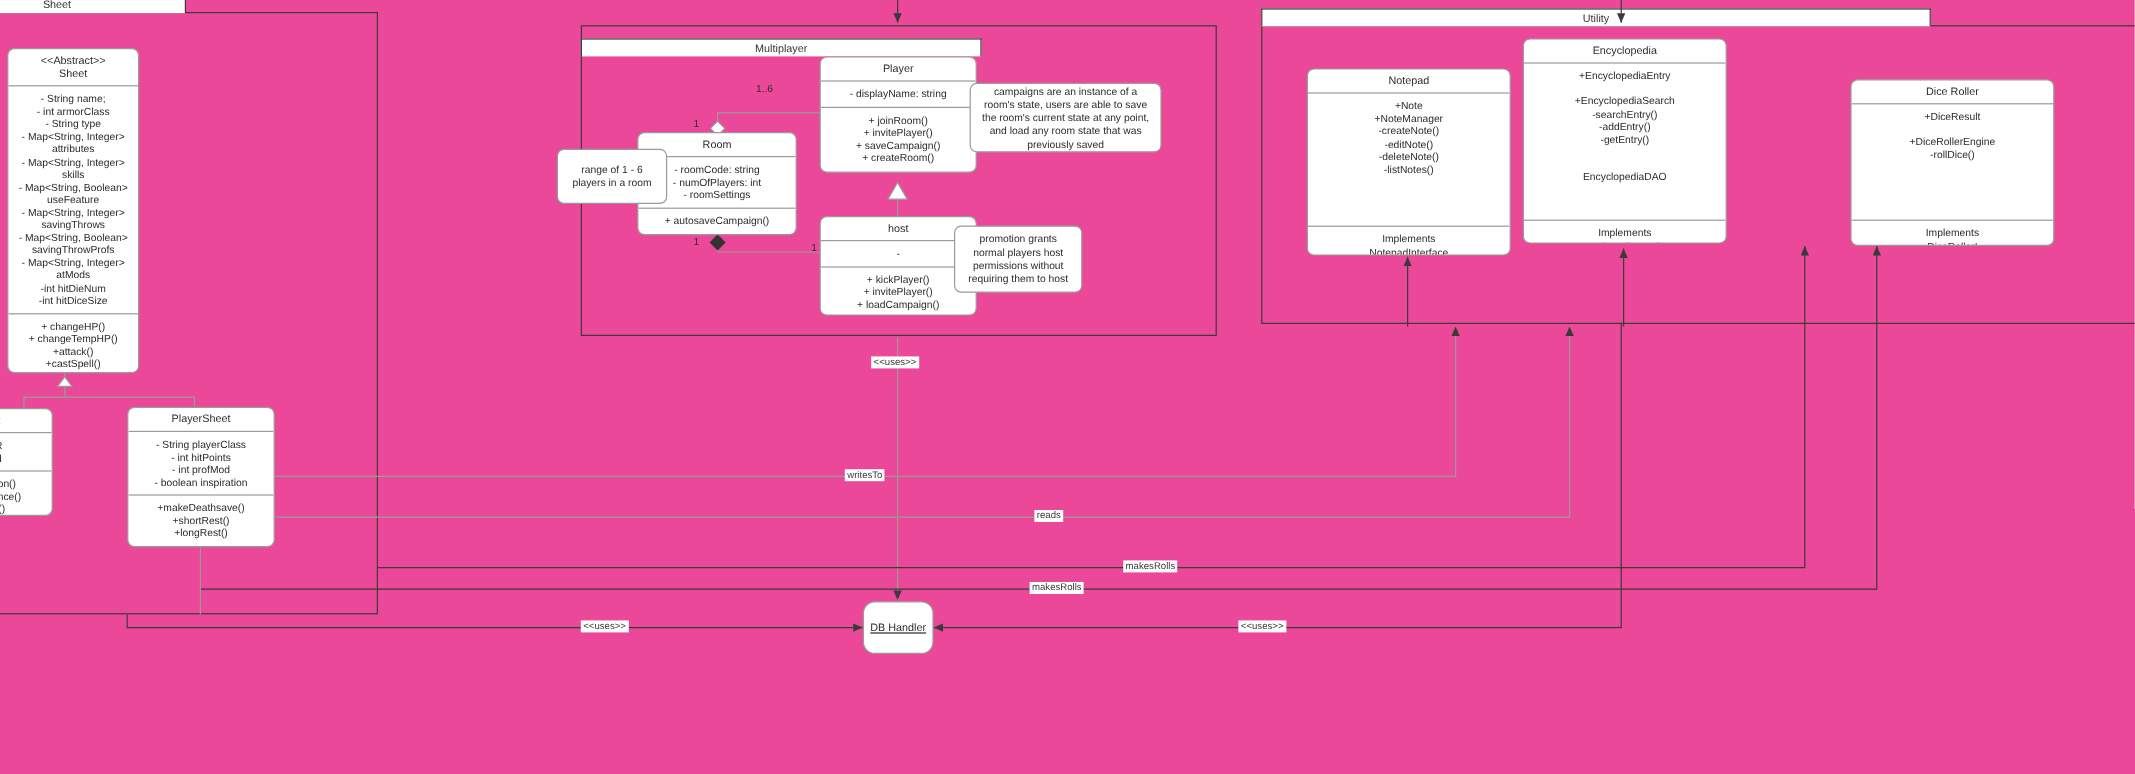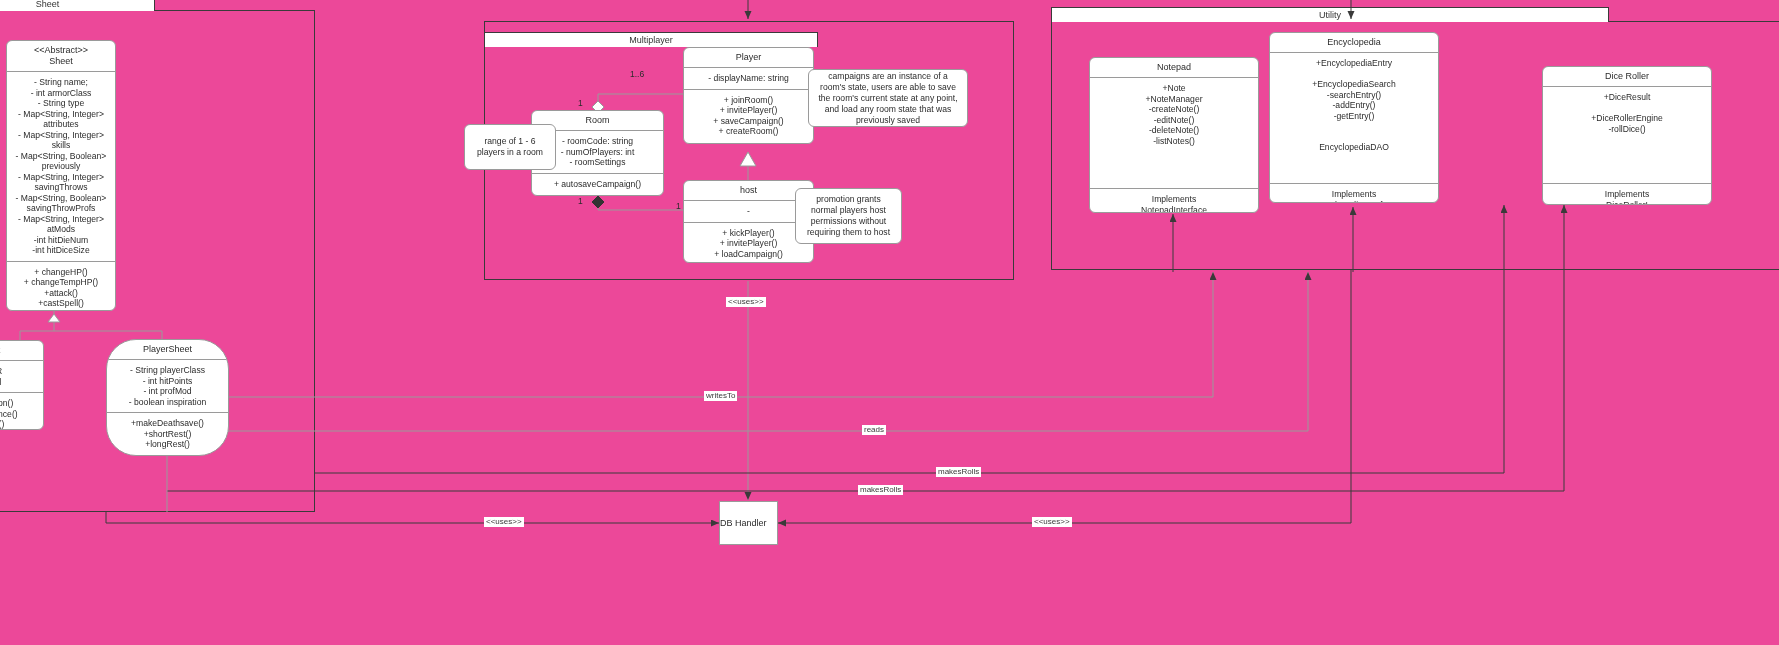--- a/index.html
+++ b/index.html
@@ -101,27 +101,28 @@
     color: #2b2b2b;
     background: transparent;
     white-space: nowrap;
     line-height: 10px;
   }
   
   .simplebox {
     position: absolute;
     background: #ffffff;
     border: 1px solid #9a9a9a;
-    border-radius: 0;
+    border-radius: 10px;
     box-sizing: border-box;
     font-size: 9px;
     color: #2b2b2b;
     display: flex;
     align-items: center;
-    justify-content: flex-start;
+    justify-content: center;
+    text-decoration: underline;
   }
 </style>
 </head>
 <body>
 
 <div id="canvas">
 
   <div class="pkg" style="left:-60px; top:10px; width:375px; height:502px;"></div>
   <div class="pkg-tab" style="left:-60px; top:-4px; width:215px;">
     <span>Sheet</span>
@@ -198,21 +199,21 @@
     <div class="cls-sep"></div>
     <div class="cls-sec">
       <div>- String name;</div>
       <div>- int armorClass</div>
       <div>- String type</div>
       <div>- Map&lt;String, Integer&gt;</div>
       <div>attributes</div>
       <div>- Map&lt;String, Integer&gt;</div>
       <div>skills</div>
       <div>- Map&lt;String, Boolean&gt;</div>
-      <div>previously</div>
+      <div>useFeature</div>
       <div>- Map&lt;String, Integer&gt;</div>
       <div>savingThrows</div>
       <div>- Map&lt;String, Boolean&gt;</div>
       <div>savingThrowProfs</div>
       <div>- Map&lt;String, Integer&gt;</div>
       <div>atMods</div>
       <div>-int hitDieNum</div>
       <div>-int hitDiceSize</div>
     </div>
     <div class="cls-sep"></div>
@@ -233,21 +234,21 @@
       <div>d</div>
     </div>
     <div class="cls-sep"></div>
     <div class="cls-sec">
       <div>action()</div>
       <div>sistance()</div>
       <div>n()</div>
     </div>
   </div>
 
-  <div class="cls" style="left:106px; top:339px; width:123px; height:117px;border-radius:30px;">
+  <div class="cls" style="left:106px; top:339px; width:123px; height:117px;">
     <div class="cls-name">PlayerSheet</div>
     <div class="cls-sep"></div>
     <div class="cls-sec">
       <div>- String playerClass</div>
       <div>- int hitPoints</div>
       <div>- int profMod</div>
       <div>- boolean inspiration</div>
     </div>
     <div class="cls-sep"></div>
     <div class="cls-sec">

